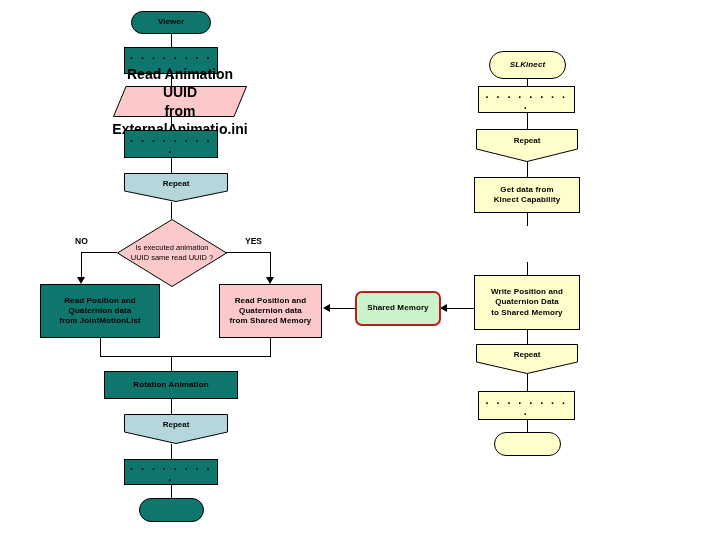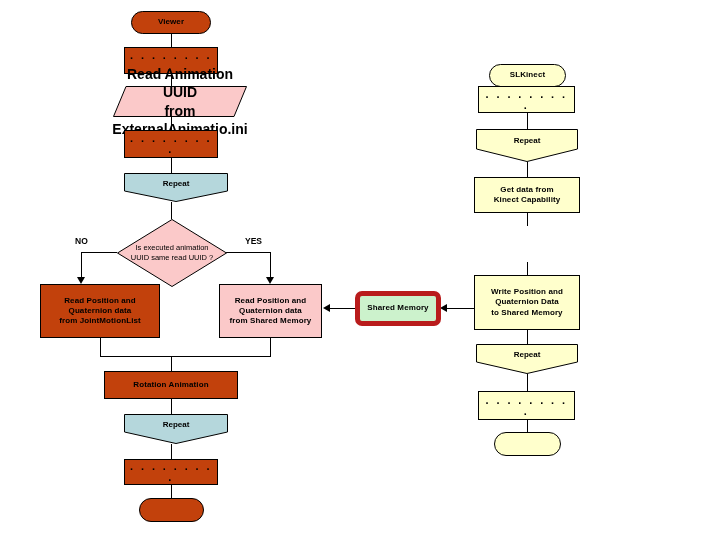--- a/index.html
+++ b/index.html
@@ -27,35 +27,35 @@
     font-size: 8px;
     font-weight: bold;
     color: #000000;
     line-height: 1.28;
     letter-spacing: 0.1px;
     z-index: 3;
   }
   .node .txt { padding: 0 3px; white-space: pre-line; }
 
   
-  .fill-blue   { background: #c2410c; }
+  .fill-blue   { background: #0f766e; }
   .fill-pink   { background: #fbc9c9; }
   .fill-yellow { background: #ffffcc; }
   .fill-green  { background: #ccf2cc; }
 
   
   .rect {
     border: 1px solid #000000;
   }
   .terminator {
     border: 1px solid #000000;
     border-radius: 999px;
   }
   .rounded {
-    border: 5px solid #b91c1c;
+    border: 2px solid #b91c1c;
     border-radius: 7px;
   }
   .hex-wrap { position: absolute; z-index: 3; }
   .hex-wrap svg { position: absolute; left: 0; top: 0; overflow: visible; }
   .hex-wrap .label {
     position: absolute;
     left: 0; top: 0;
     width: 100%; height: 100%;
     display: flex; align-items: center; justify-content: center;
     font-size: 8px; font-weight: bold; color: #000;
@@ -228,21 +228,21 @@
 
   <div class="conn vline" style="left:527px; top:71px; height:15px;"></div>
   <div class="conn vline" style="left:527px; top:113px; height:16px;"></div>
   <div class="conn vline" style="left:527px; top:162px; height:15px;"></div>
   <div class="conn vline" style="left:527px; top:213px; height:13px;"></div>
   <div class="conn vline" style="left:527px; top:262px; height:13px;"></div>
   <div class="conn vline" style="left:527px; top:330px; height:14px;"></div>
   <div class="conn vline" style="left:527px; top:374px; height:17px;"></div>
   <div class="conn vline" style="left:527px; top:420px; height:12px;"></div>
 
-  <div class="node terminator fill-yellow" style="left:489px; top:64px; width:77px; height:23px;">
+  <div class="node terminator fill-yellow" style="left:489px; top:51px; width:77px; height:28px;font-style:italic;">
     <span class="txt">SLKinect</span>
   </div>
 
   <div class="node rect fill-yellow" style="left:478px; top:86px; width:97px; height:27px;">
     <span class="txt dots">. . . . . . . . .</span>
   </div>
 
   <div class="hex-wrap" style="left:476px; top:129px; width:102px; height:33px;">
     <svg width="102" height="33" viewBox="0 0 102 33">
       <polygon points="0.5,0.5 101.5,0.5 101.5,20 51,32.5 0.5,20" fill="#ffffcc" stroke="#000000" stroke-width="1"></polygon>

